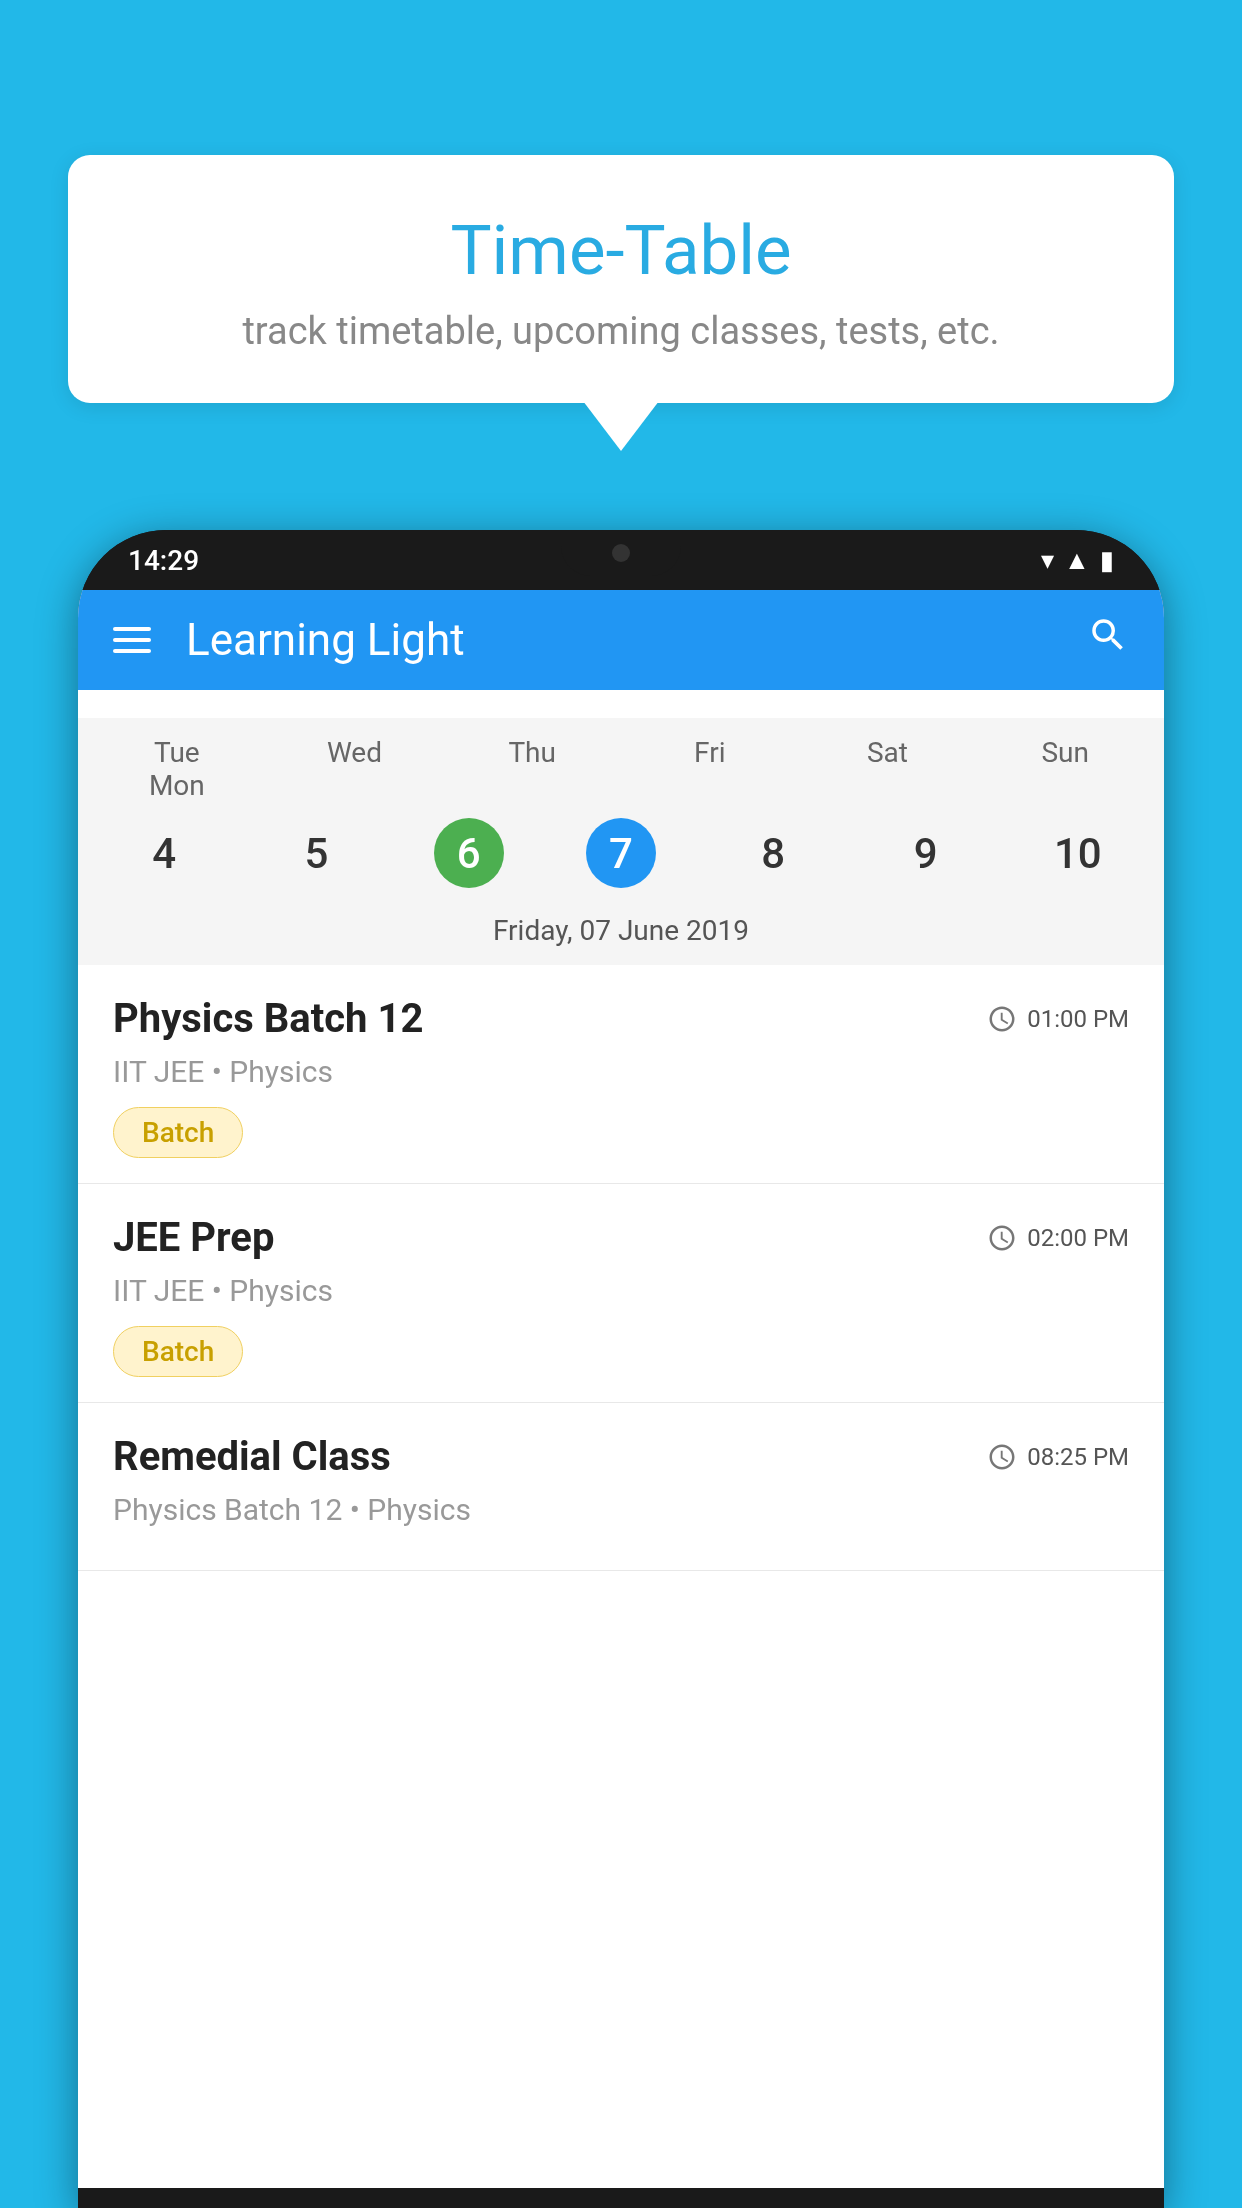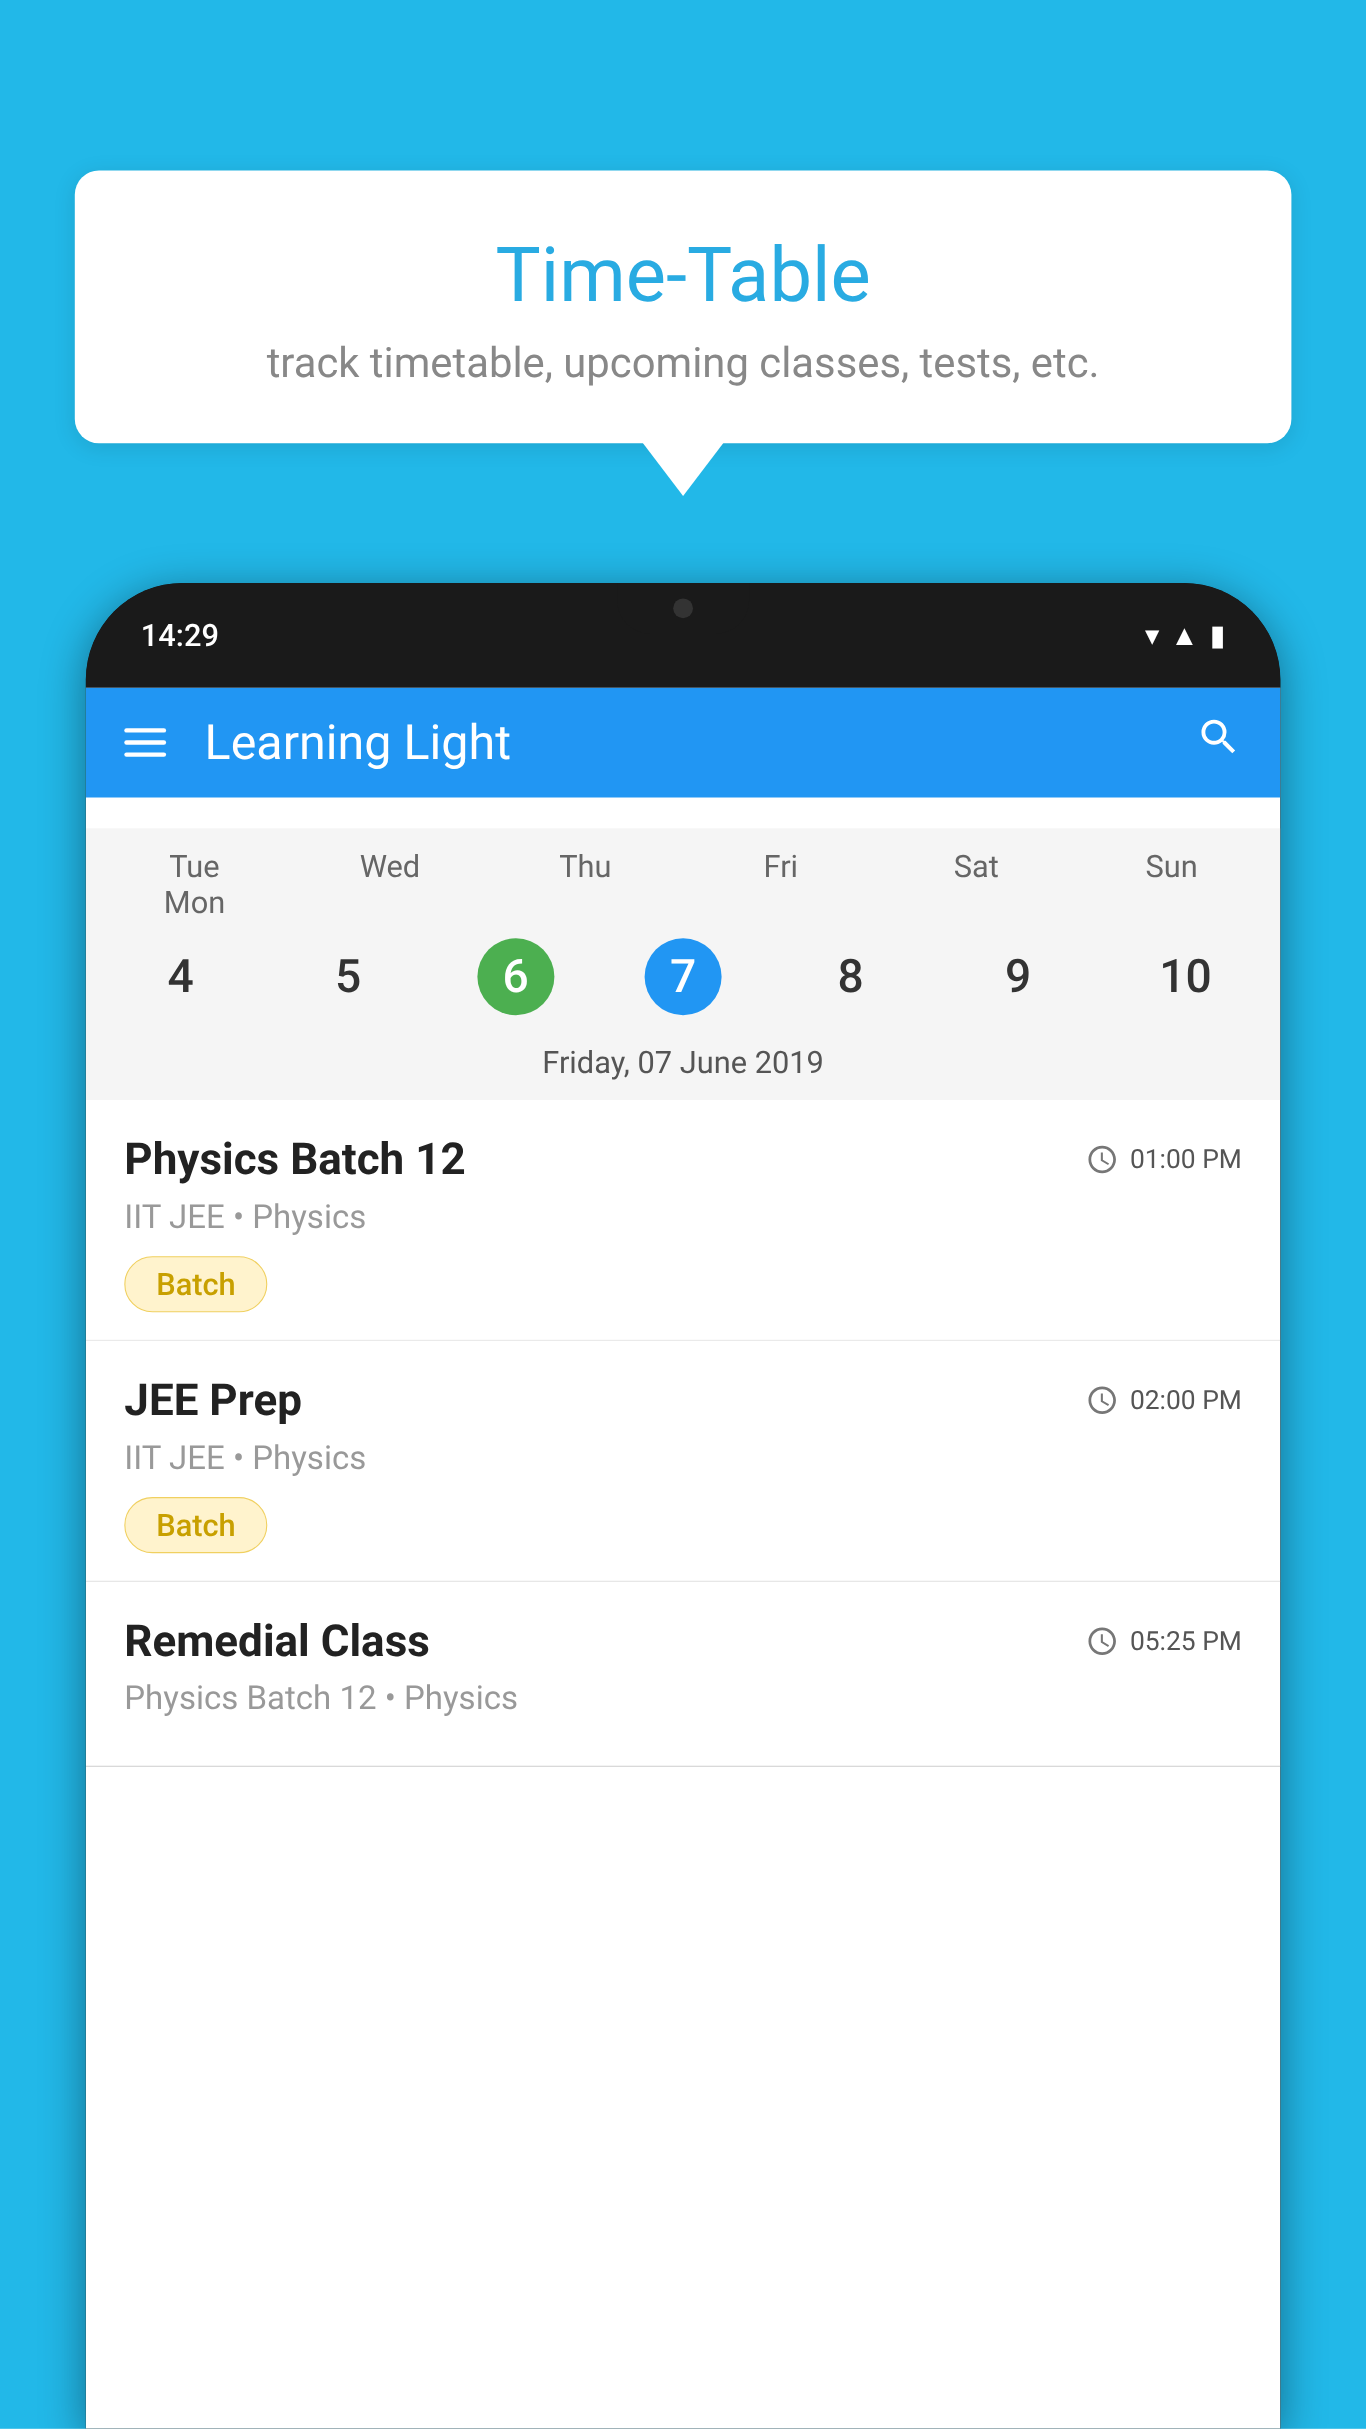--- a/index.html
+++ b/index.html
@@ -63,21 +63,21 @@
       background: #1a1a1a;
       border-radius: 88px 88px 0 0;
       padding: 0;
       overflow: hidden;
       box-shadow: 0 8px 40px rgba(0,0,0,0.4);
     }
 
     
     .phone-top-bar {
       background: #1a1a1a;
-      height: 95px;
+      height: 60px;
       position: relative;
       display: flex;
       align-items: center;
       justify-content: space-between;
       padding: 0 50px;
       border-radius: 88px 88px 0 0;
     }
 
     .status-time {
       color: white;
@@ -362,20 +362,20 @@
         <span class="batch-badge">Batch</span>
       </div>
 
       <div class="schedule-item">
         <div class="schedule-item-header">
           <span class="item-title">Remedial Class</span>
           <span class="item-time">
             <svg width="30" height="30" viewBox="0 0 24 24" fill="#777">
               <path d="M11.99 2C6.47 2 2 6.48 2 12s4.47 10 9.99 10C17.52 22 22 17.52 22 12S17.52 2 11.99 2zM12 20c-4.42 0-8-3.58-8-8s3.58-8 8-8 8 3.58 8 8-3.58 8-8 8zm.5-13H11v6l5.25 3.15.75-1.23-4.5-2.67V7z"></path>
             </svg>
-            <span>05:25 PM</span>
+            <span>08:25 PM</span>
           </span>
         </div>
         <div class="item-subtitle">Physics Batch 12 • Physics</div>
       </div>
     </div>
   </div>
 </div>
 
 </body></html>

